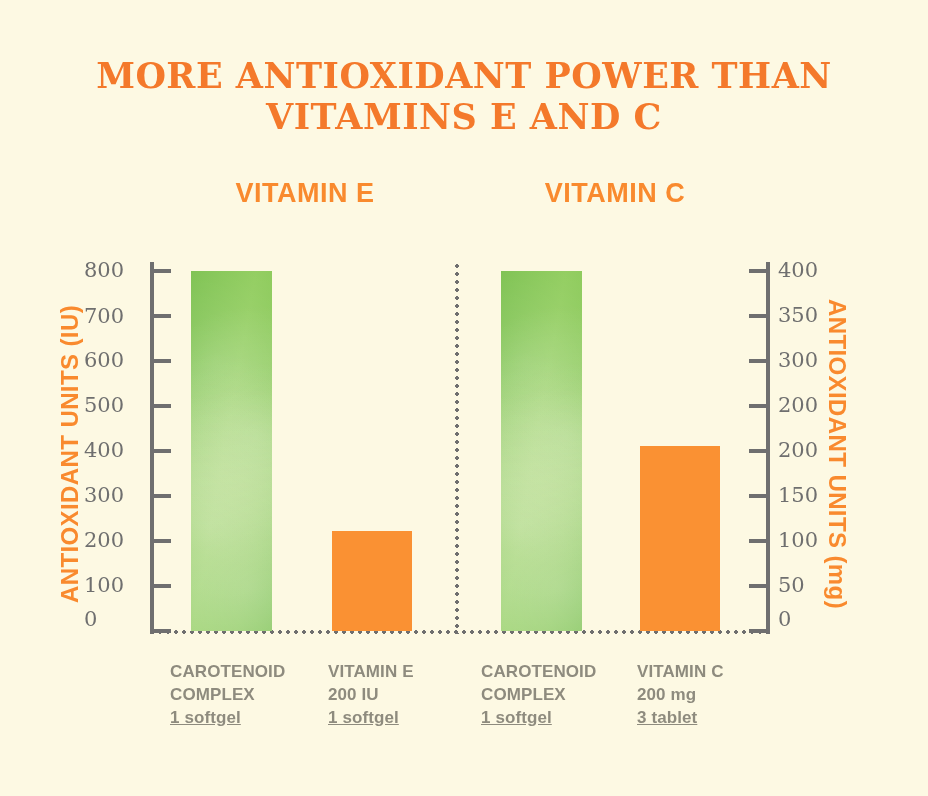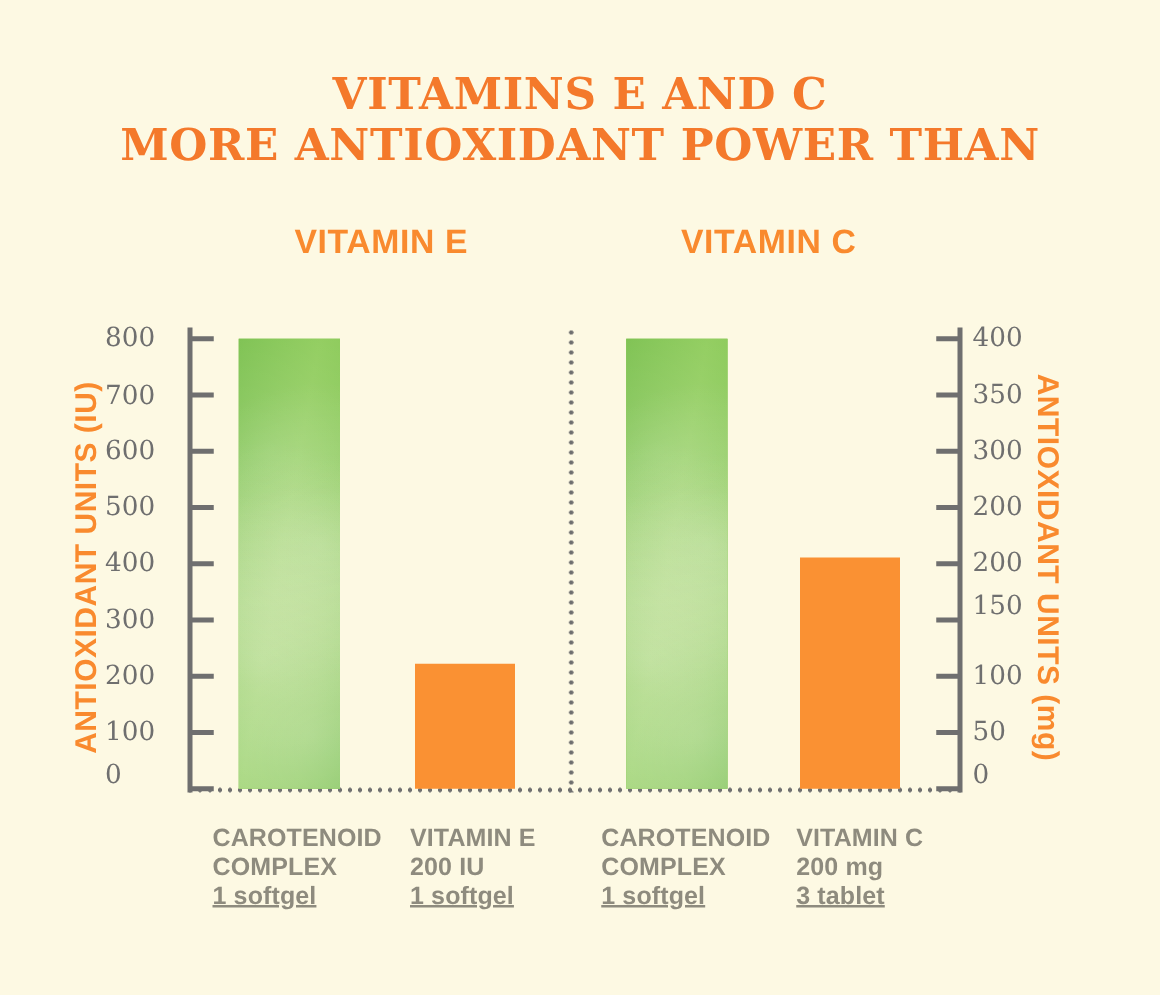--- a/index.html
+++ b/index.html
@@ -146,34 +146,34 @@
     background: #FA9133;
   }
 
   
   .cat-label {
     position: absolute;
     top: 660px;
     color: #8E8B7E;
     font-family: "Liberation Sans", sans-serif;
     font-weight: bold;
-    font-size: 20px;
+    font-size: 17px;
     line-height: 23px;
     letter-spacing: 0.1px;
   }
   .cat-label .soft { font-weight: bold; text-decoration: underline; }
 </style>
 </head>
 <body>
 
 <div id="infographic">
 
   <div class="title">
+    <div>MORE ANTIOXIDANT POWER THAN</div>
     <div>VITAMINS E AND C</div>
-    <div>MORE ANTIOXIDANT POWER THAN</div>
   </div>
 
   <div class="panel-header" id="header-vitamin-e">VITAMIN E</div>
   <div class="panel-header" id="header-vitamin-c">VITAMIN C</div>
 
   <div class="axis-line" id="axis-line-left"></div>
   <div class="axis-line" id="axis-line-right"></div>
 
   <div class="baseline"></div>
   <div class="divider"></div>
@@ -201,21 +201,21 @@
   <div class="tick-label right" style="top:260px">400</div>
   <div class="tick right" style="top:314px"></div>
   <div class="tick-label right" style="top:305px">350</div>
   <div class="tick right" style="top:359px"></div>
   <div class="tick-label right" style="top:350px">300</div>
   <div class="tick right" style="top:404px"></div>
   <div class="tick-label right" style="top:395px">200</div>
   <div class="tick right" style="top:449px"></div>
   <div class="tick-label right" style="top:440px">200</div>
   <div class="tick right" style="top:494px"></div>
-  <div class="tick-label right" style="top:474px">150</div>
+  <div class="tick-label right" style="top:485px">150</div>
   <div class="tick right" style="top:539px"></div>
   <div class="tick-label right" style="top:530px">100</div>
   <div class="tick right" style="top:584px"></div>
   <div class="tick-label right" style="top:575px">50</div>
   <div class="tick right" style="top:629px"></div>
   <div class="tick-label right" style="top:609px">0</div>
 
   <div class="axis-title" id="axis-title-left">ANTIOXIDANT UNITS (IU)</div>
   <div class="axis-title" id="axis-title-right">ANTIOXIDANT UNITS (mg)</div>
 

